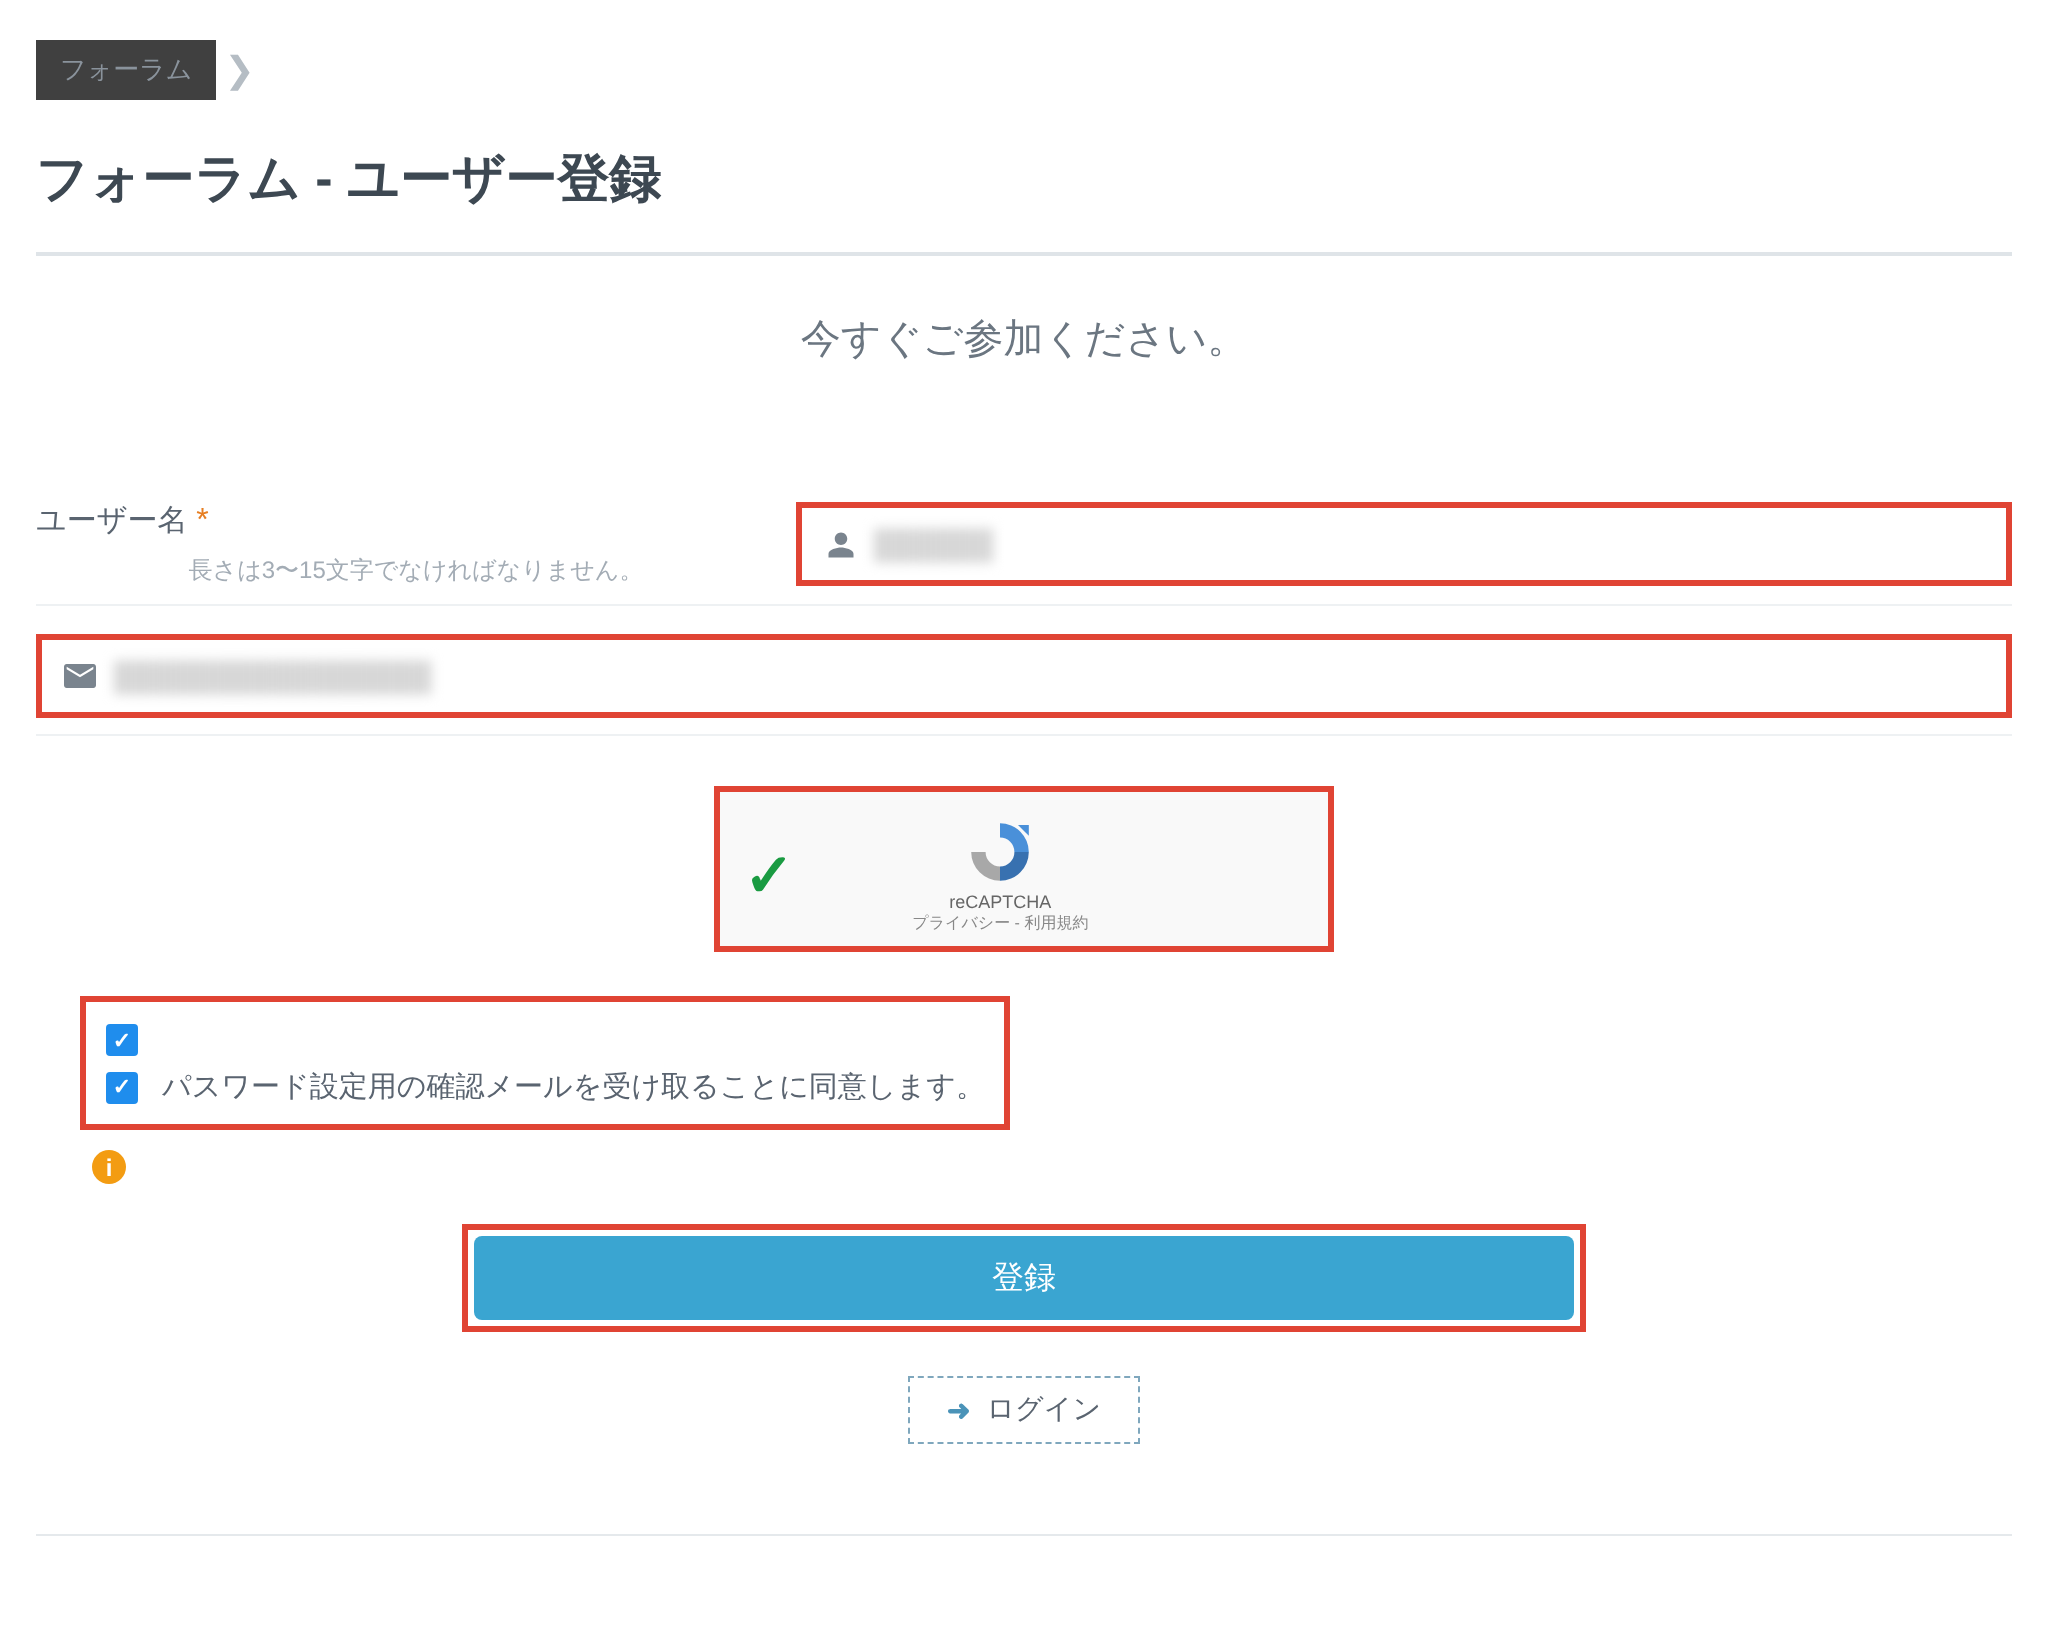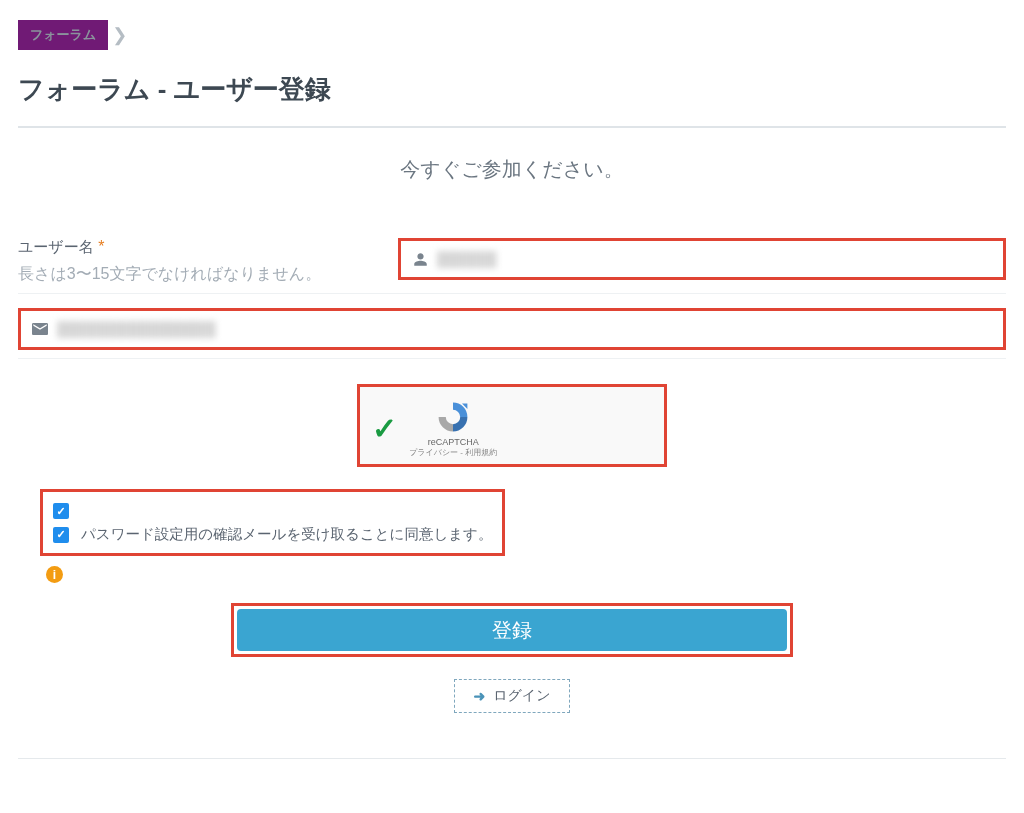--- a/index.html
+++ b/index.html
@@ -9,26 +9,25 @@
       width: 1024px;
       padding: 20px 18px;
       color: #4a5560;
     }
     .breadcrumb {
       display: inline-flex;
       align-items: center;
       margin-bottom: 22px;
     }
     .breadcrumb-item {
-      background: #701a75;
+      background: #404040;
       color: #8a939c;
       font-size: 13px;
       padding: 6px 12px;
       position: relative;
-      font-weight: bold;
     }
     .breadcrumb-arrow {
       color: #b5bdc4;
       font-size: 18px;
       margin-left: 4px;
     }
     .page-title {
       font-size: 26px;
       font-weight: 700;
       color: #3d4852;
@@ -36,42 +35,43 @@
     }
     hr.divider {
       border: none;
       border-top: 2px solid #dfe4e8;
       margin-bottom: 28px;
     }
     .subtitle {
       text-align: center;
       font-size: 20px;
       color: #6b7681;
-      margin-bottom: 45px;
+      margin-bottom: 58px;
     }
     .form-row {
       display: flex;
       align-items: flex-start;
       padding: 10px 0 8px 0;
       border-bottom: 1px solid #eef1f3;
       margin-bottom: 4px;
     }
     .label-col {
       width: 380px;
       flex-shrink: 0;
     }
     .field-label {
       font-size: 15px;
       color: #5a6470;
     }
     .asterisk { color: #e67e22; }
     .field-hint {
-      font-size: 16px;
+      font-size: 12px;
       color: #a3acb5;
       margin-top: 7px;
+      text-align: center;
     }
     .input-col {
       flex: 1;
     }
     .input-wrap {
       border: 3px solid #e04434;
       background: #fff;
       display: flex;
       align-items: center;
       height: 42px;
@@ -112,20 +112,21 @@
     }
     .recaptcha-label {
       font-size: 14px;
       font-weight: 700;
       color: #222;
       line-height: 1.3;
       flex: 1;
     }
     .recaptcha-right {
       text-align: center;
+      margin-left: 47px;
     }
     .recaptcha-logo {
       width: 36px;
       height: 36px;
       margin: 0 auto 2px auto;
     }
     .recaptcha-name {
       font-size: 9px;
       color: #666;
     }
@@ -190,21 +191,21 @@
     .register-outer {
       border: 3px solid #e04434;
       padding: 3px;
     }
     .register-btn {
       background: #3aa5d1;
       color: #fff;
       border: none;
       width: 550px;
       height: 42px;
-      font-size: 20px;
+      font-size: 16px;
       border-radius: 4px;
       cursor: pointer;
     }
     .login-wrap {
       display: flex;
       justify-content: center;
       margin-bottom: 45px;
     }
     .login-link {
       border: 1.5px dashed #7fa7bd;

